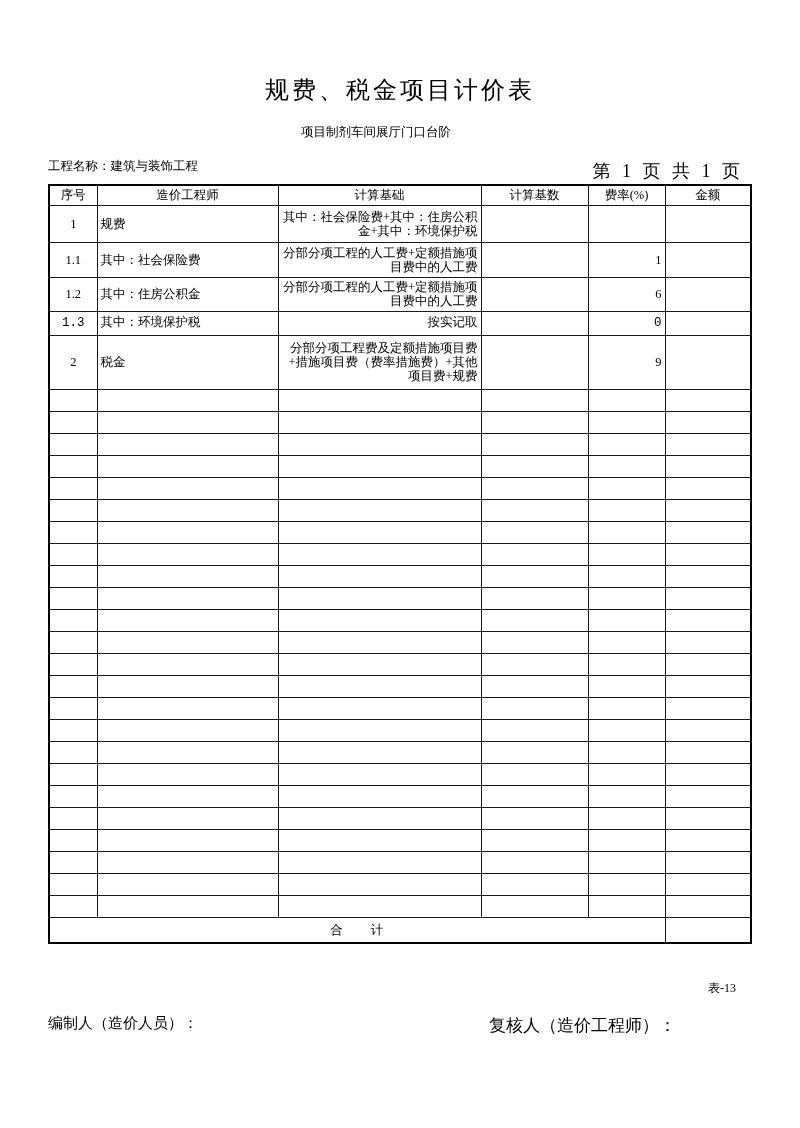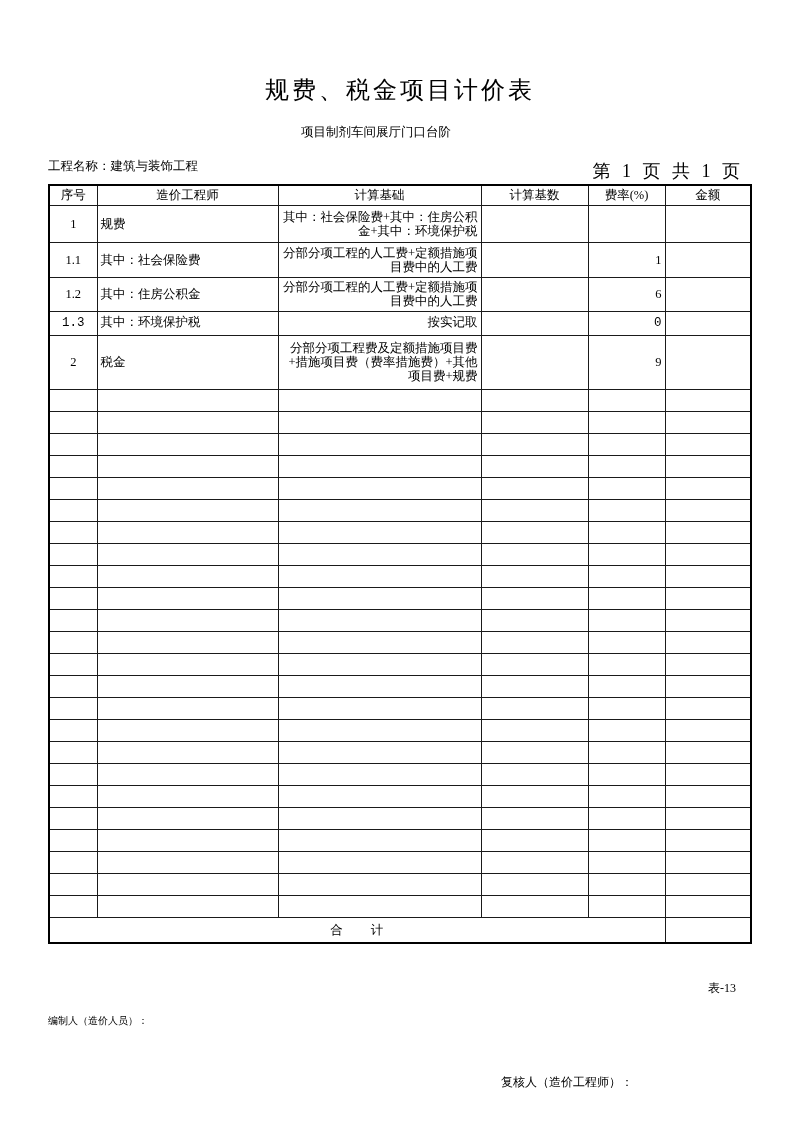--- a/index.html
+++ b/index.html
@@ -78,28 +78,27 @@
   .cell-name { text-align: left; }
   .cell-basis { text-align: right; }
   .cell-base { text-align: left; }
   .cell-rate { text-align: right; padding-right: 2px; }
   .cell-amount { text-align: right; }
   .total-cell { text-align: center; letter-spacing: 1px; }
   .footer-preparer {
     position: absolute;
     left: 48px;
     top: 1014px;
-    font-size: 10px;
+    font-size: 15px;
   }
   .footer-reviewer {
     position: absolute;
     left: 489px;
-    top: 1074px;
-    font-size: 12px;
-    margin-left: 12px;
+    top: 1014px;
+    font-size: 17px;
   }
   .form-number {
     position: absolute;
     left: 708px;
     top: 980px;
     font-size: 12px;
   }
 </style>
 </head>
 <body>

